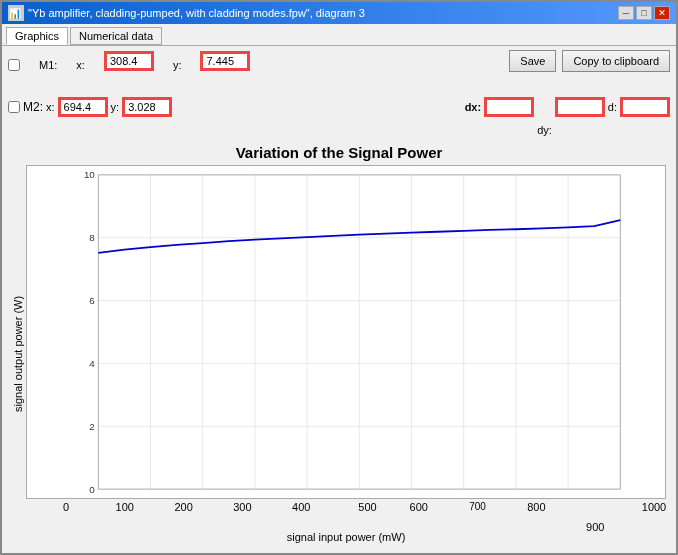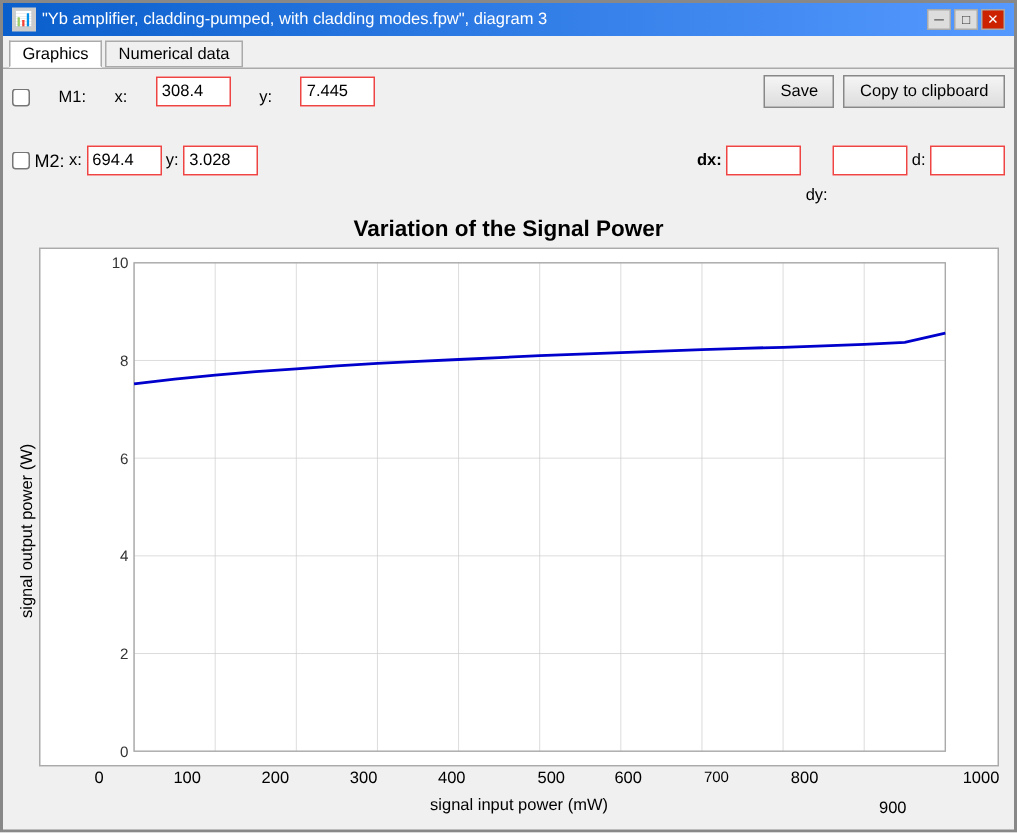--- a/index.html
+++ b/index.html
@@ -82,21 +82,21 @@
     .tab.active {
       background: #ffffff;
       border-bottom: 1px solid white;
       z-index: 1;
     }
     input[type="checkbox"] {
       width: 12px;
       height: 12px;
     }
     .small-input {
-      border: 1px solid #ef4444;
+      border: 3px solid #ef4444;
       background: white;
       height: 20px;
       font-size: 11px;
       padding: 1px 3px;
     }
     .small-input.x-val { width: 50px; }
     .small-input.y-val { width: 50px; }
     .small-input.d-val { width: 50px; }
     .btn {
       border: 1px solid #888;
@@ -144,21 +144,21 @@
     }
     svg.plot-svg {
       width: 100%;
       height: 100%;
       position: absolute;
       top: 0; left: 0;
     }
     .x-axis-title {
       text-align: center;
       font-size: 11px;
-      margin-top: 0;
+      margin-top: 12px;
     }
   </style>
 </head>
 <body>
 
 <div class="window">
 
   <div class="title-bar">
     <div class="title-bar-left">
       <div class="title-icon">📊</div>

